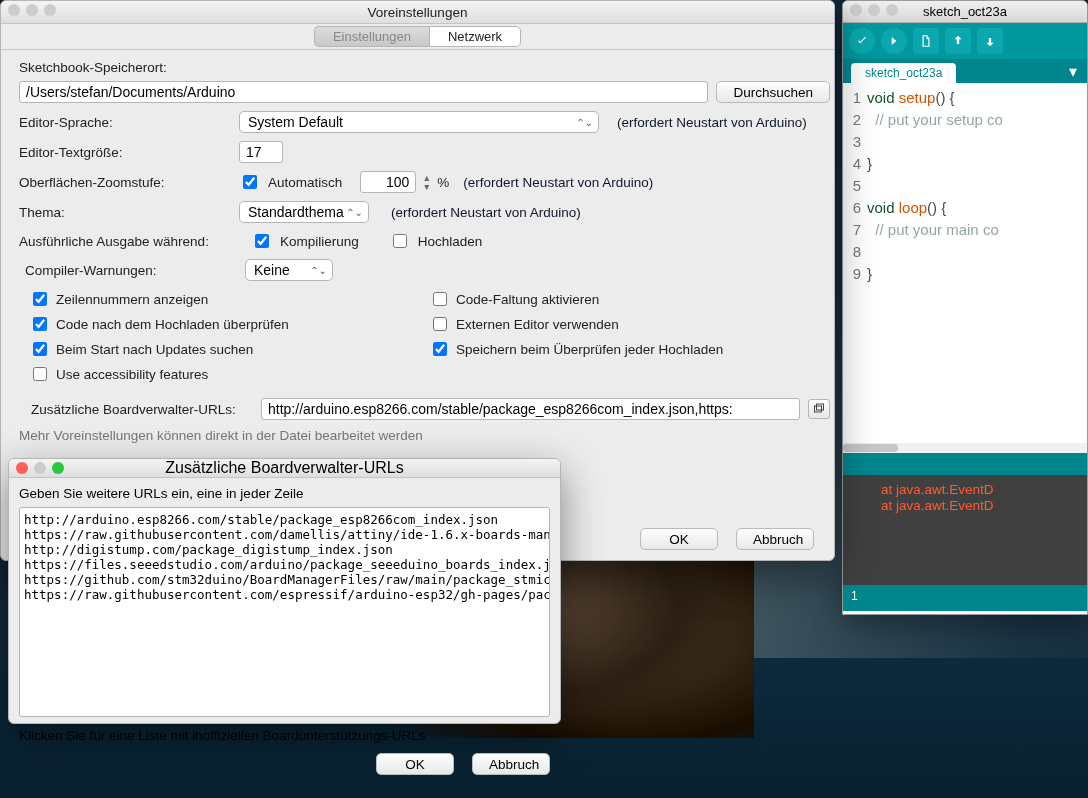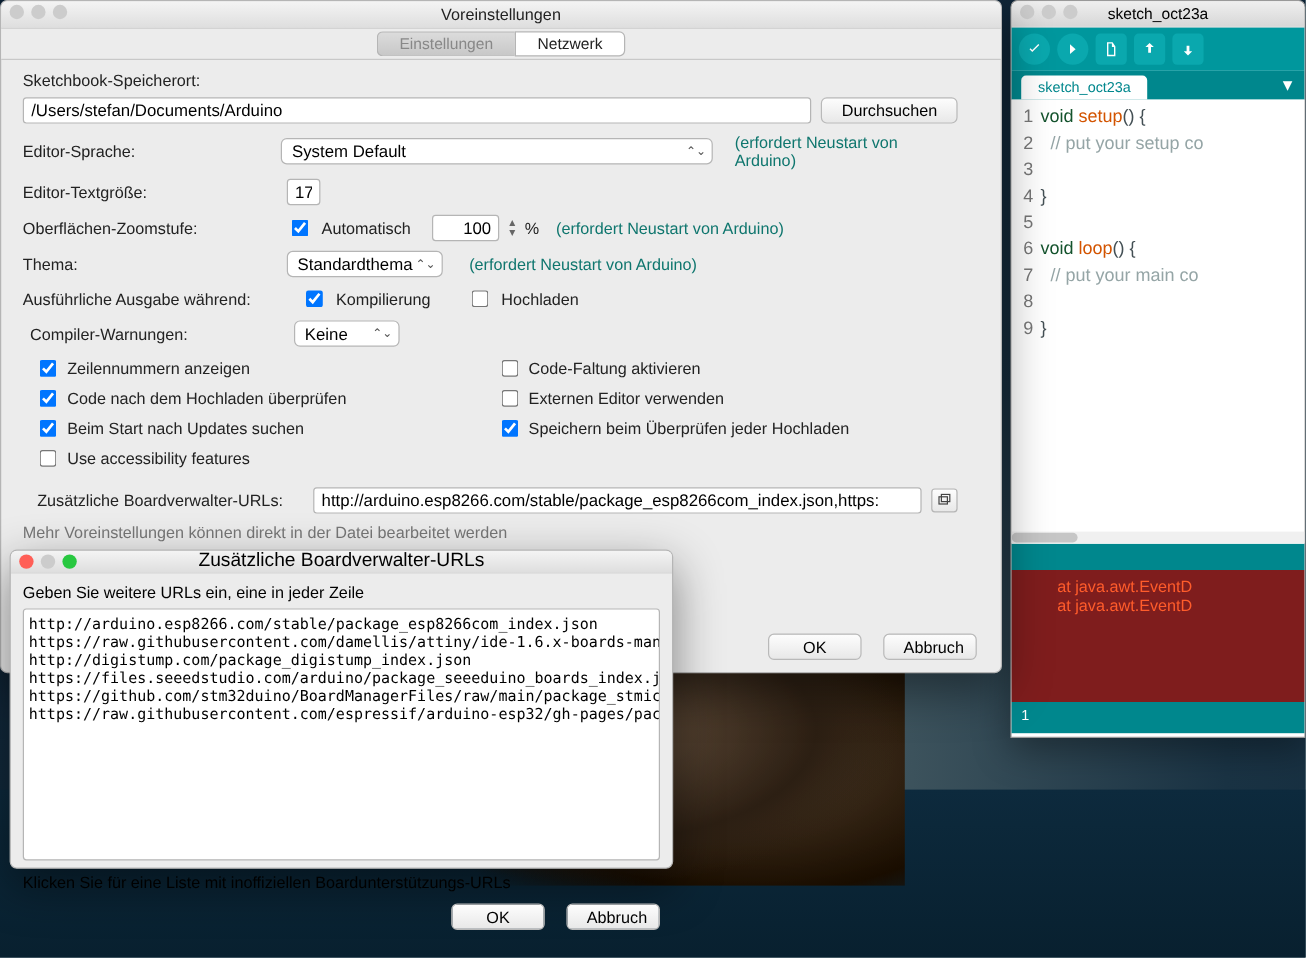--- a/index.html
+++ b/index.html
@@ -47,50 +47,50 @@
   .ide .tab { background:#fff; padding:3px 14px; font-size:12px; border-radius:4px 4px 0 0; color:#00878d; font-weight:500;}
   .ide .tabdrop { margin-left:auto; margin-right:6px; color:#fff; padding:2px 4px;}
   .ide .editor { position:relative; height:370px; background:#fff; overflow:hidden; font-family:"Menlo","Consolas",monospace; font-size:15px; line-height:22px;}
   .ide .gutter { position:absolute; left:0; top:4px; width:20px; text-align:right; color:#777;}
   .ide .gutter div{padding-right:2px;}
   .ide .code { position:absolute; left:24px; top:4px; white-space:pre; color:#222;}
   .kw{color:#14532d;} .fn{color:#d35400;} .br{color:#434f54;} .cm{color:#95a5a6;}
   .ide .scrollh{ position:absolute; bottom:0; left:0; right:0; height:10px; background:#f0f0f0; }
   .ide .scrollh .th{ position:absolute; left:0; top:1px; height:8px; width:55px; background:#c6c6c6; border-radius:4px; }
   .ide .statusband{ height:22px; background:#00878d;}
-  .ide .console{ height:110px; background:#7f1d1d; color:#ff5c2b; font-family:"Menlo",monospace; font-size:13.5px; padding:6px 4px 0 8px; overflow:hidden; white-space:pre;}
+  .ide .console{ height:110px; background:#404040; color:#ff5c2b; font-family:"Menlo",monospace; font-size:13.5px; padding:6px 4px 0 8px; overflow:hidden; white-space:pre;}
   .ide .footer{ height:26px; background:#00878d; color:#fff; font-size:12px; padding:4px 8px;}
 
   
   .prefs {
     position:absolute; top:0; left:0; width:835px; height:561px;
     background:#ececec; border:1px solid #b5b5b5; border-radius:6px;
     box-shadow:0 14px 40px rgba(0,0,0,.4);
     font-size:13.5px; color:#222;
   }
   .prefs .titlebar{
     height:23px; background:linear-gradient(#f4f4f4,#dedede);
     border-bottom:1px solid #c4c4c4; border-radius:5px 5px 0 0;
     display:flex;align-items:center;justify-content:center;
     position:relative;
   }
   .ptab-row{height:26px;display:flex;align-items:center;justify-content:center;background:#ececec;border-bottom:1px solid #c8c8c8;}
   .ptab{padding:2px 18px;font-size:13px;border:1px solid #b5b5b5;background:#fff;}
   .ptab.inact{background:linear-gradient(#dcdcdc,#c8c8c8);color:#888;border-right:none;border-radius:5px 0 0 5px;}
   .ptab.act{border-radius:0 5px 5px 0;}
-  .prefs .body{padding:10px 36px 8px 18px; position:relative;}
+  .prefs .body{padding:10px 4px 8px 18px; position:relative;}
 
   .row{display:flex;align-items:center;margin-bottom:8px;gap:8px;}
   .lbl{width:212px;}
   .txt{background:#fff;border:1px solid #b5b5b5;border-radius:3px;padding:2px 6px;font-size:14px;height:22px;}
   .sel{appearance:none;background:#fff;border:1px solid #b5b5b5;border-radius:5px;padding:2px 8px 2px 8px;font-size:14px;height:22px;position:relative;}
   .selwrap{position:relative;display:inline-block;}
   .selcaret{position:absolute;right:6px;top:50%;transform:translateY(-50%);font-size:10px;color:#555;pointer-events:none;}
   .btn{background:linear-gradient(#fdfdfd,#e8e8e8);border:1px solid #b9b9b9;border-radius:5px;padding:2px 16px;font-size:13.5px;height:22px;}
-  .note{color:#0f766e;font-size:13.5px;}
+  .note{color:#0f172a;font-size:13.5px;}
   .chk{width:14px;height:14px;}
   .cklbl{margin-right:22px;}
   .grid{display:flex;padding-left:10px;}
   .col{width:400px;display:flex;flex-direction:column;gap:5px;}
   .ckline{display:flex;align-items:center;gap:6px;}
 
   .hint{color:#777;font-size:13.5px;margin-top:8px;}
 
   .iconbtn{width:22px;height:20px;border:1px solid #b5b5b5;border-radius:3px;background:linear-gradient(#fdfdfd,#e8e8e8);display:inline-flex;align-items:center;justify-content:center;}
 
@@ -220,21 +220,21 @@
     </div>
 
     <div class="row">
       <span class="lbl">Editor-Sprache:</span>
       <span class="selwrap"><select class="sel" style="width:360px"><option>System Default</option></select><span class="selcaret">⌃⌄</span></span>
       <span class="note" style="margin-left:10px;">(erfordert Neustart von Arduino)</span>
     </div>
 
     <div class="row">
       <span class="lbl">Editor-Textgröße:</span>
-      <input class="txt" style="width: 28px;" value="17">
+      <input class="txt" style="width: 44px;" value="17">
     </div>
 
     <div class="row">
       <span class="lbl">Oberflächen-Zoomstufe:</span>
       <input type="checkbox" class="chk" checked="" style="">
       <span>Automatisch</span>
       <input class="txt" style="width: 56px; margin-left: 10px; text-align: right;" value="100">
       <span style="font-size:10px;line-height:9px;color:#666;">▴<br>▾</span>
       <span>%</span>
       <span class="note" style="margin-left:6px;">(erfordert Neustart von Arduino)</span>

